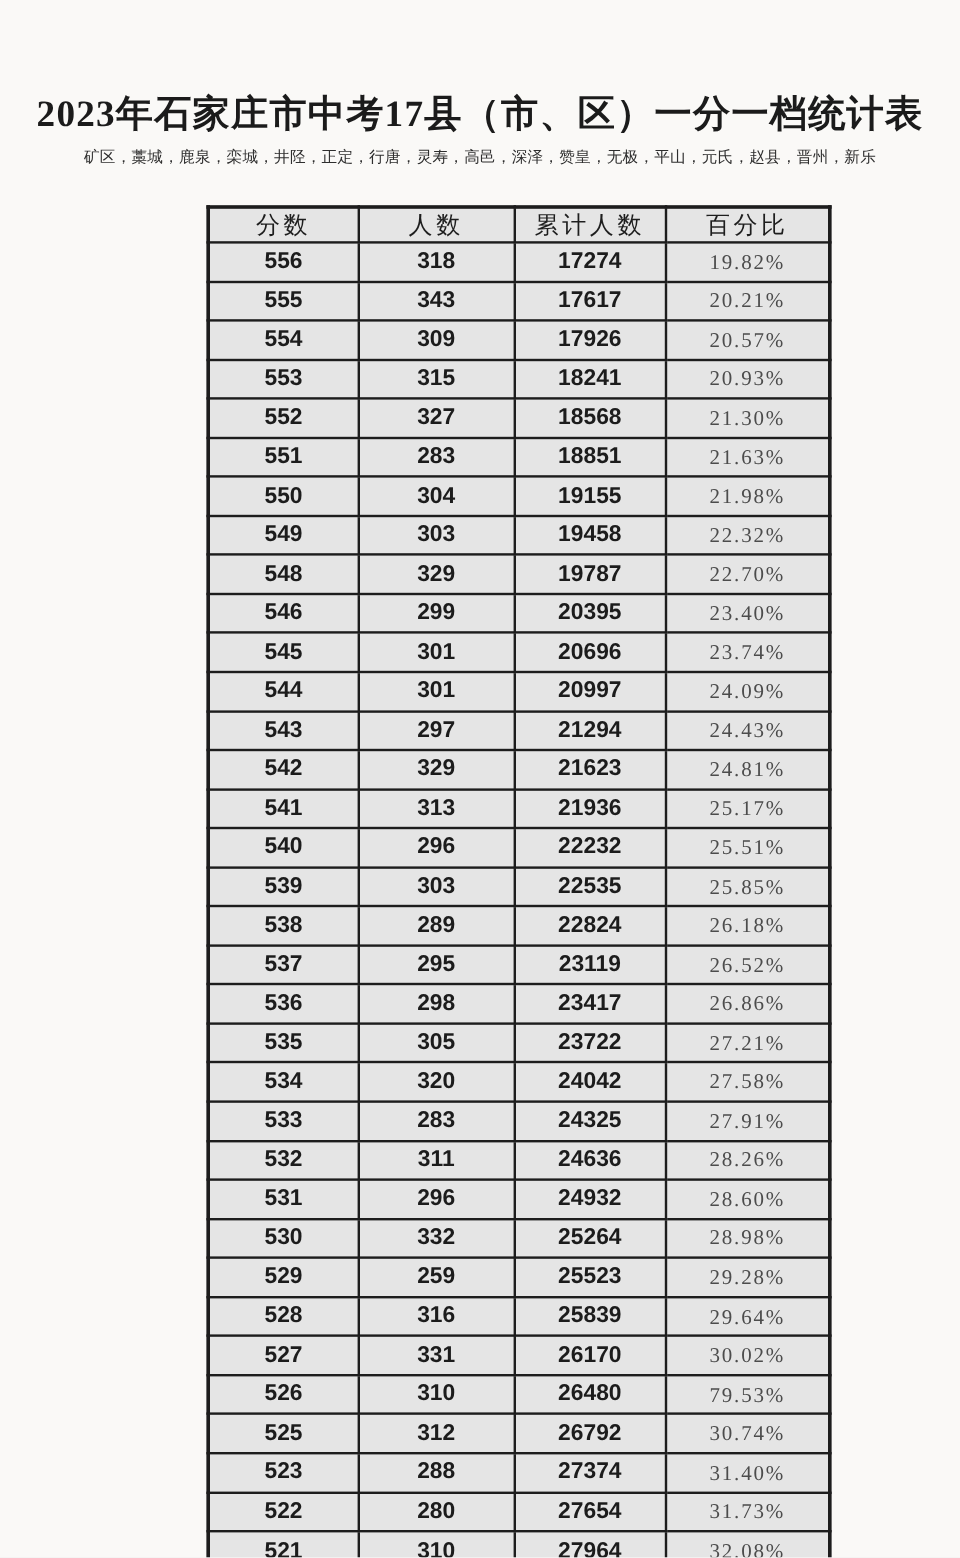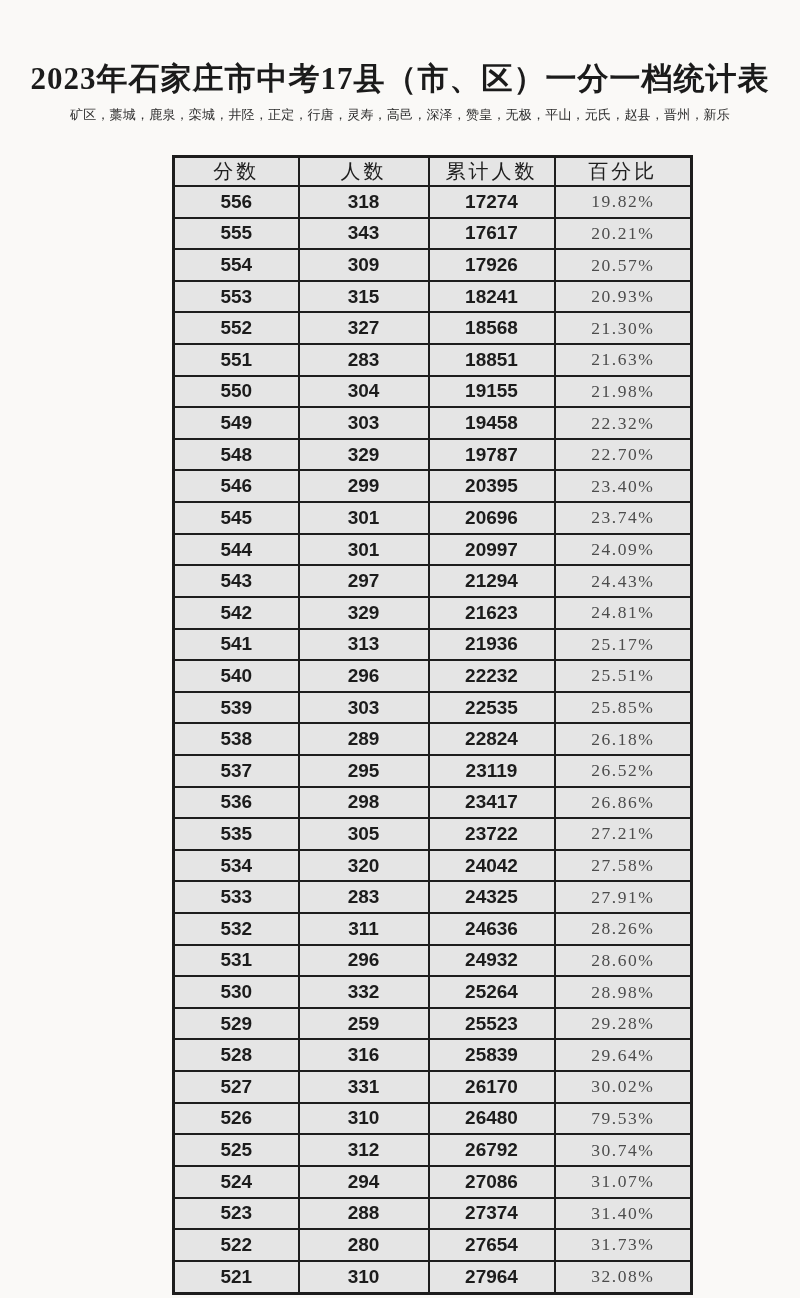--- a/index.html
+++ b/index.html
@@ -10,21 +10,21 @@
   .page {
     position: relative;
     width: 800px;
     height: 1298px;
     background: #faf9f7;
     font-family: "Liberation Serif", "DejaVu Serif", serif;
     overflow: hidden;
   }
   .title {
     margin: 0;
-    padding-top: 59px;
+    padding-top: 75px;
     text-align: center;
     font-family: "Liberation Serif", "DejaVu Serif", serif;
     font-weight: bold;
     font-size: 31px;
     line-height: 40px;
     color: #1b1b1b;
     letter-spacing: 1px;
   }
   .subtitle {
     margin-top: 7px;
@@ -285,26 +285,20 @@
           <td class="cumulative-cell">26480</td>
           <td class="percent-cell">79.53%</td>
         </tr>
         <tr>
           <td class="score-cell">525</td>
           <td class="count-cell">312</td>
           <td class="cumulative-cell">26792</td>
           <td class="percent-cell">30.74%</td>
         </tr>
         <tr>
-          <td class="score-cell">524</td>
-          <td class="count-cell">294</td>
-          <td class="cumulative-cell">27086</td>
-          <td class="percent-cell">31.07%</td>
-        </tr>
-        <tr>
           <td class="score-cell">523</td>
           <td class="count-cell">288</td>
           <td class="cumulative-cell">27374</td>
           <td class="percent-cell">31.40%</td>
         </tr>
         <tr>
           <td class="score-cell">522</td>
           <td class="count-cell">280</td>
           <td class="cumulative-cell">27654</td>
           <td class="percent-cell">31.73%</td>

